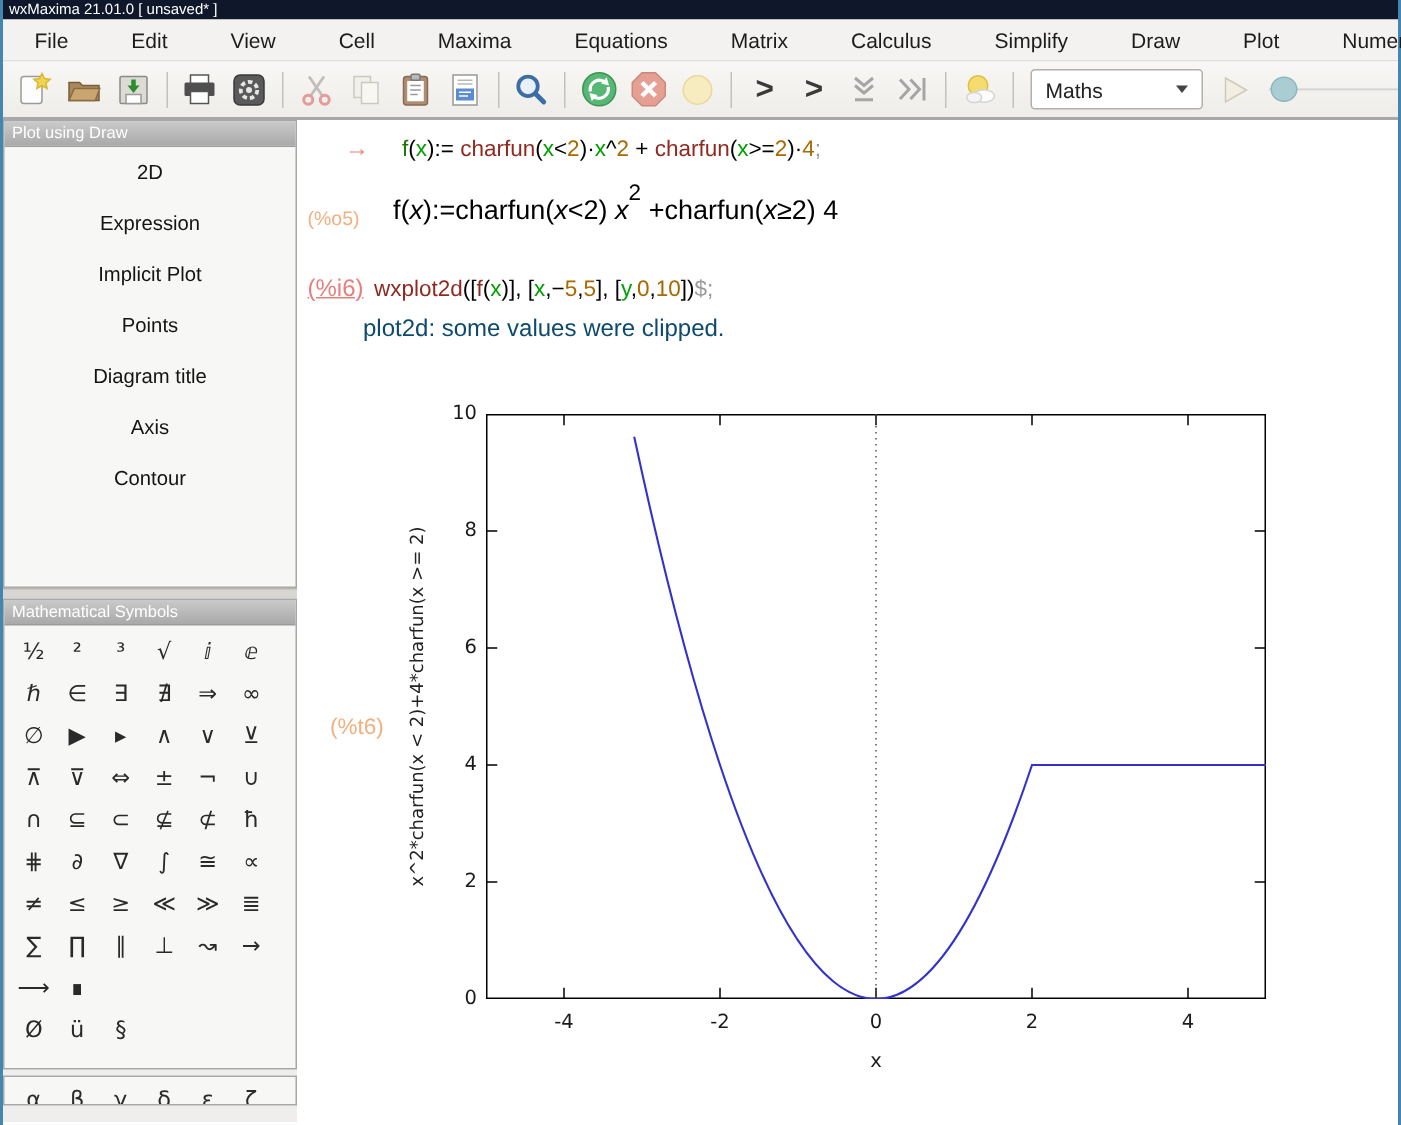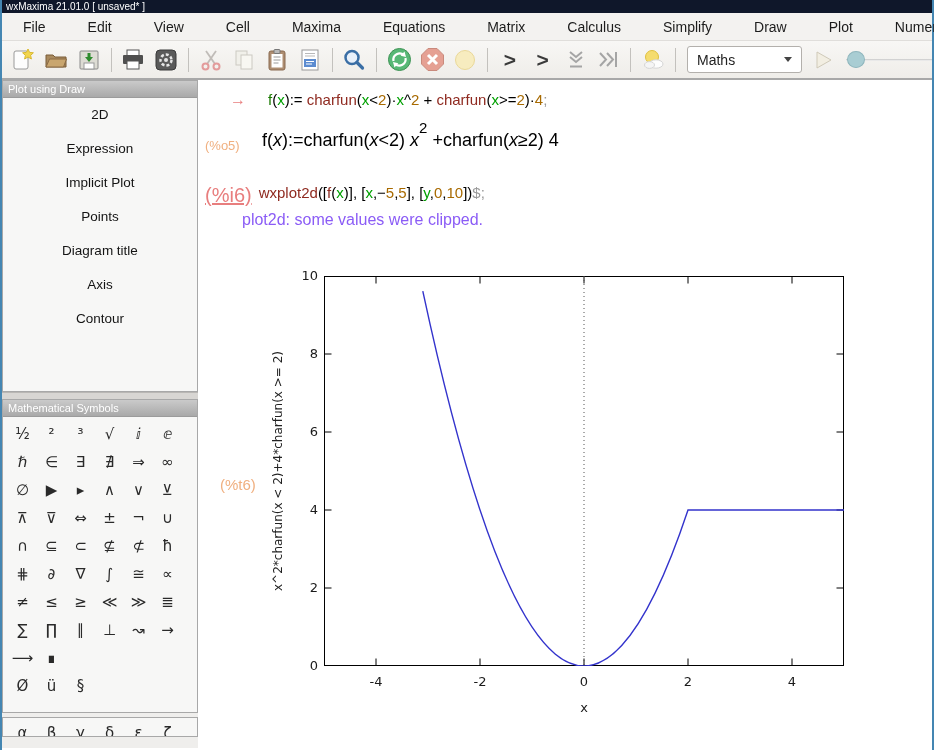--- a/index.html
+++ b/index.html
@@ -44,22 +44,22 @@
   .main { flex:1; background:#fff; position:relative; overflow:hidden; }
   .code { font-size:15px; color:#000; white-space:pre; }
   .in-cell1 { position:absolute; top:11px; left:32px; display:flex; }
   .in-cell1 .prompt-arrow { color:#e87e7e; font-size:16px; font-weight:bold; margin-right:22px; }
   .out-label { position:absolute; font-size:13px; color:#f0b080; }
   .o5-label { top:58px; left:7px; }
   .o5-math { position:absolute; top:50px; left:64px; font-size:18px; color:#000; white-space:pre; }
   .o5-math .it { font-style:italic; }
   .o5-math .sup { font-size:15px; position:relative; top:-13px; }
   .in-cell6 { position:absolute; top:104px; left:7px; display:flex; }
-  .in-cell6 .cell-label { color:#e87e7e; font-size:20px; margin-right:7px;text-decoration:underline; }
-  .msg { position:absolute; top:131px; left:44px; font-size:16px; color:#8b5cf6; }
+  .in-cell6 .cell-label { color:#e87e7e; font-size:16px; margin-right:7px;text-decoration:underline; }
+  .msg { position:absolute; top:131px; left:44px; font-size:16px; color:#0c4a6e; }
 
   
   .plot-wrap { position:absolute; top:196px; left:0; width:700px; height:474px; }
   .t6-label { position:absolute; top:200px; left:22px; font-size:15px; color:#f0b080; }
   .plot-svg { position:absolute; left:126px; top:0; }
   .ytick { position:absolute; width:34px; text-align:right; font-size:13px; color:#1a1a1a; font-family:"DejaVu Sans",sans-serif; left:86px; }
   .xtick { position:absolute; width:30px; text-align:center; font-size:13px; color:#1a1a1a; font-family:"DejaVu Sans",sans-serif; top:398px; }
   .ylabel { position:absolute; width:300px; left:-70px; top:188px; text-align:center; font-size:12px; color:#222; transform:rotate(-90deg); font-family:"DejaVu Sans",sans-serif; }
   .xlabel { position:absolute; top:424px; left:376px; width:20px; text-align:center; font-size:13px; color:#1a1a1a; font-family:"DejaVu Sans",sans-serif; }
 </style>

